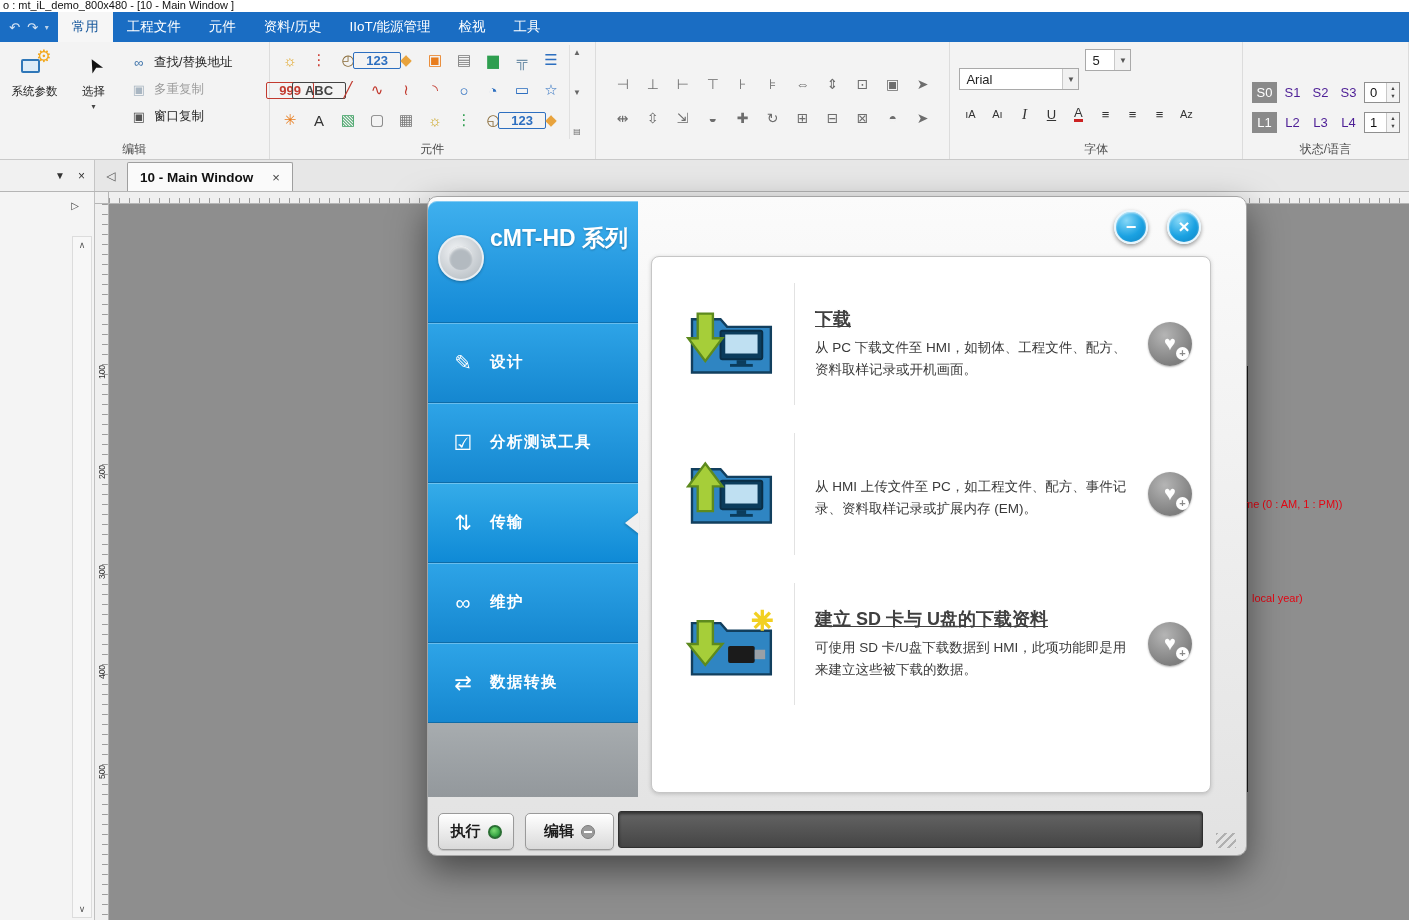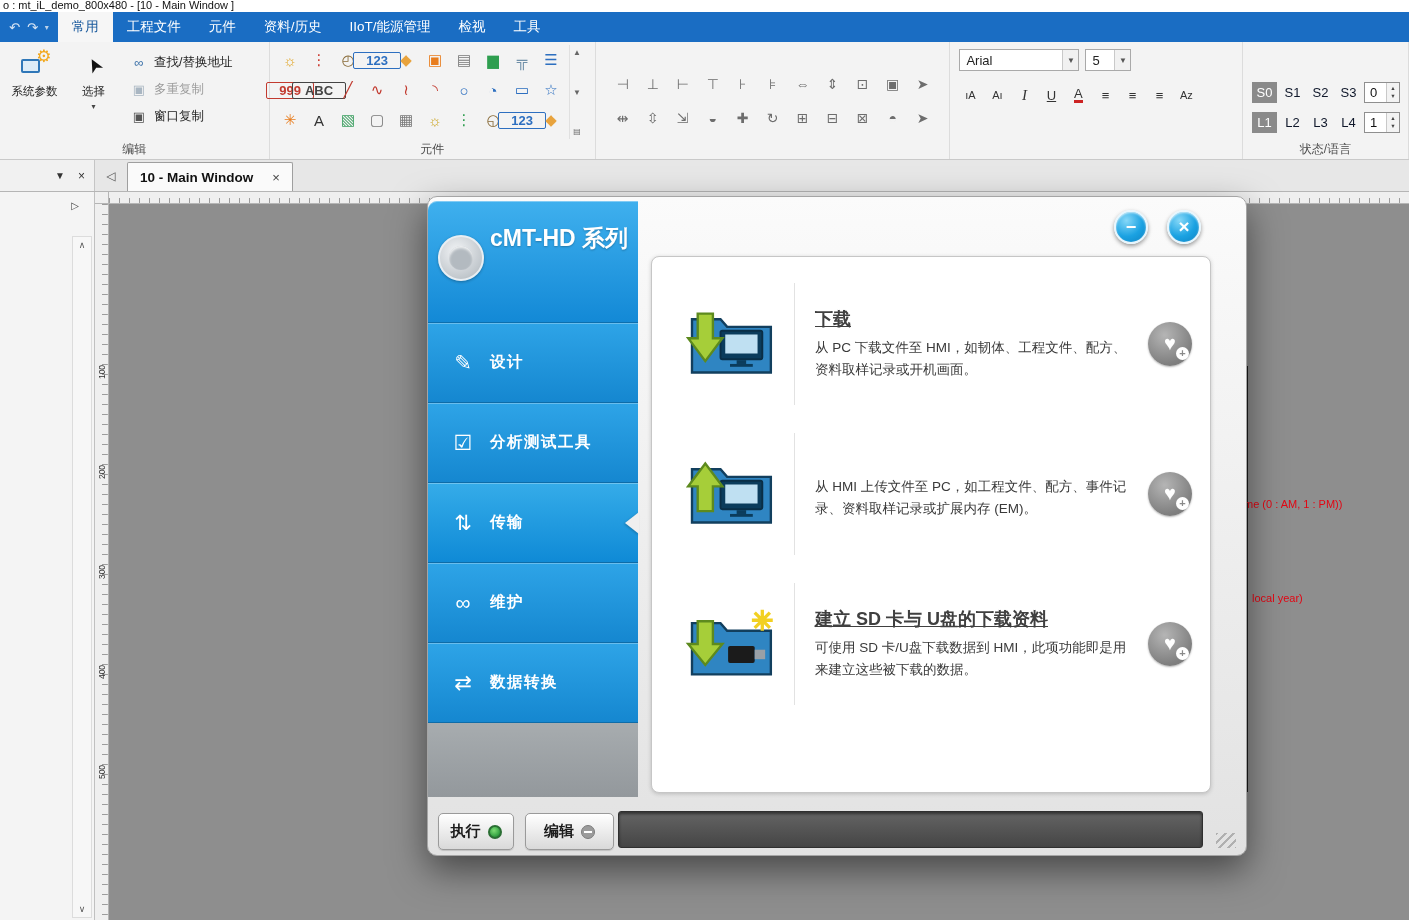--- a/index.html
+++ b/index.html
@@ -62,35 +62,35 @@
   .arr-ic { display:flex; align-items:center; justify-content:center; font-size:14px; color:#6d6d6d; }
 
   
   .g-font .rg-content { flex-direction:column; gap:13px; padding:7px 0 0 9px; }
   .combo-row { display:flex; gap:6px; }
   .combo { height:22px; background:#fff; border:1px solid #a9a9a9; display:flex; align-items:center;
     font-size:13px; color:#222; }
   .combo .val { padding:0 6px; flex:1; }
   .combo .car { width:16px; height:100%; display:flex; align-items:center; justify-content:center;
     border-left:1px solid #c9c9c9; color:#555; font-size:8px; background:#f1f1f1; }
-  .combo.family { width:120px; }  .combo.size { width:46px; }
+  .combo.family { width:120px;margin-top:19px; }  .combo.size { width:46px; }
   .font-icons { display:flex; gap:5px; align-items:center; }
   .f-ic { min-width:22px; height:22px; display:flex; align-items:center; justify-content:center;
     font-size:13px; color:#333; }
   .f-ic i { font-style:normal; }
   .f-ic.txt i { font-size:11px; }
   .f-ic.italic i { font-style:italic; font-family:"Liberation Serif",serif; font-size:15px; }
   .f-ic.underline i { text-decoration:underline; }
   .f-ic.fcolor i { border-bottom:3px solid #cc2222; line-height:1.05; }
 
   
   .g-statelang .rg-content { flex-direction:column; gap:9px; padding:8px 8px 0 9px;margin-top:32px; }
   .sl-row { display:flex; align-items:center; gap:3px; }
   .slbtn { min-width:25px; height:21px; display:flex; align-items:center; justify-content:center;
-    font-size:13px; color:#0f172a; padding:0 2px; }
+    font-size:13px; color:#4c1d95; padding:0 2px; }
   .slbtn.selected { background:#8a8a8a; color:#fff; }
   .spinbox { margin-left:auto; width:36px; height:21px; background:#fff; border:1px solid #8f8f8f;
     position:relative; font-size:13px; display:flex; align-items:center; padding-left:5px; color:#111; }
   .spinbox .ar { position:absolute; right:0; top:0; bottom:0; width:13px; border-left:1px solid #c9c9c9;
     display:flex; flex-direction:column; align-items:center; justify-content:center; font-size:5.5px;
     color:#444; line-height:1.3; background:#f3f3f3; }
 
   
   .docstrip { position:absolute; left:0; top:160px; width:100%; height:32px; background:#e7e7e7;
     border-bottom:1px solid #b5b5b5; display:flex; align-items:stretch; }
@@ -426,20 +426,21 @@
             <i>≡</i>
           </span>
           <span class="f-ic">
             <i>≡</i>
           </span>
           <span class="f-ic txt">
             <i>Az</i>
           </span>
         </div>
     </div>
+    <div class="rg-label">字体</div>
   </div>
 
   <div class="rgroup g-statelang">
     <div class="rg-content">
       <div class="sl-row">
         <span style="display:flex;gap:3px">
 
         <span class="slbtn selected">S0</span>
             <span class="slbtn">S1</span>
             <span class="slbtn">S2</span>

